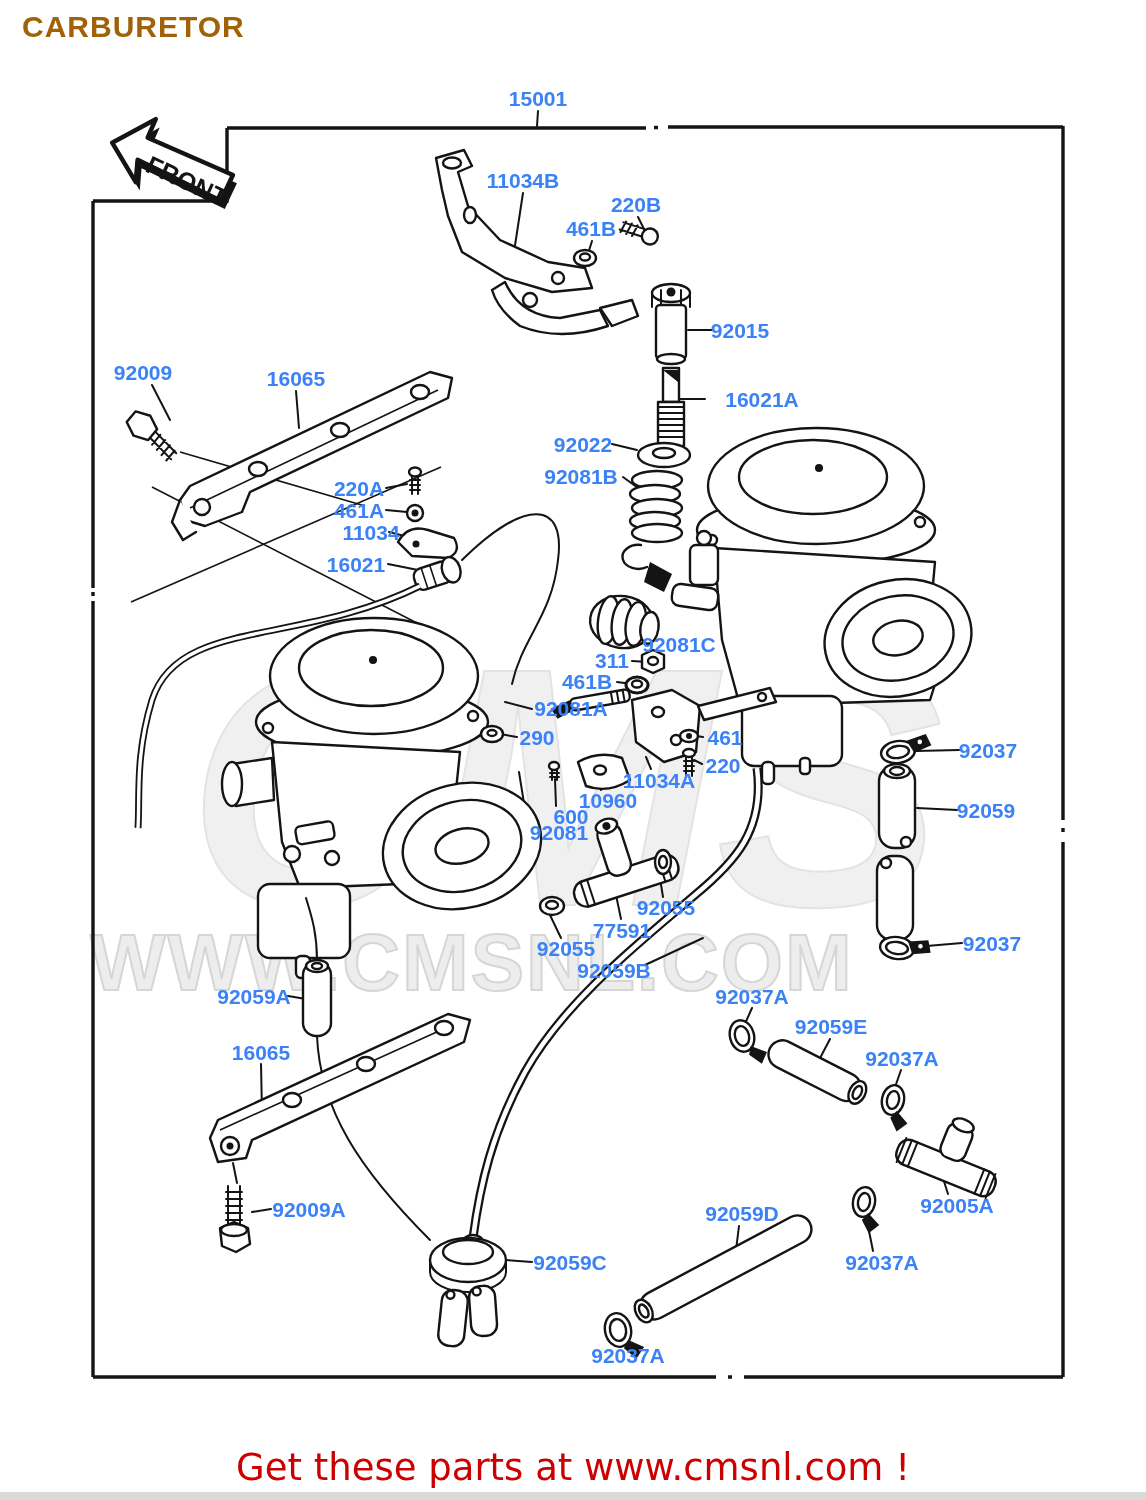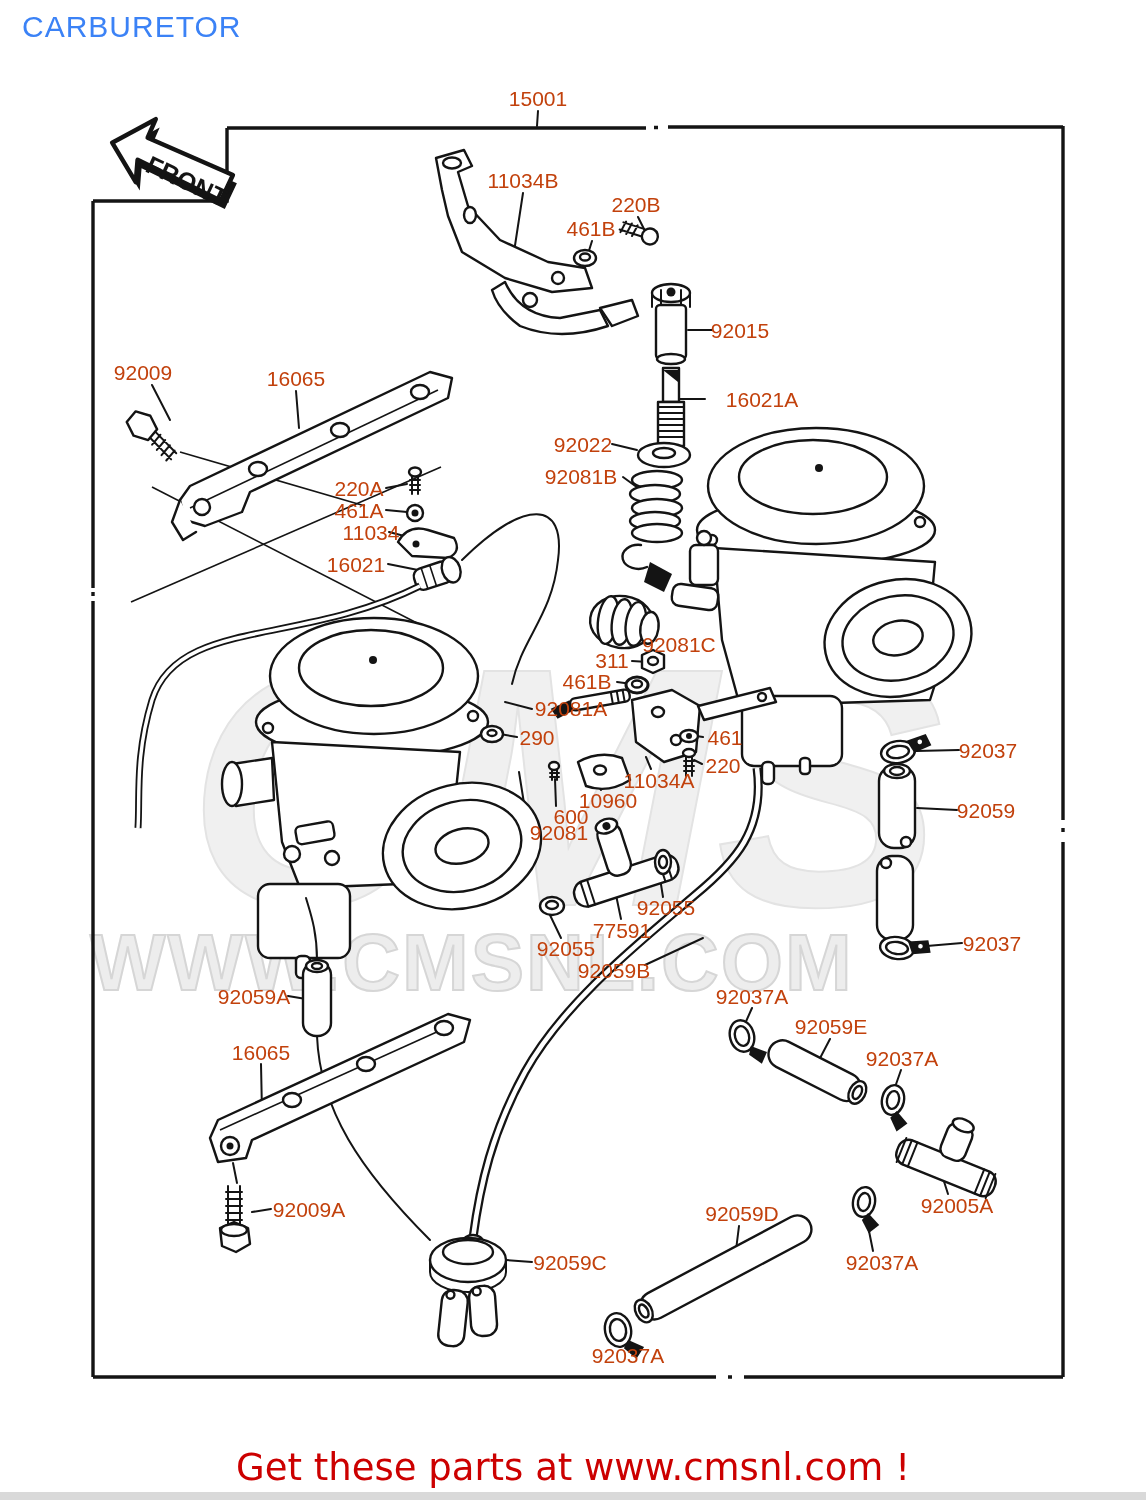--- a/index.html
+++ b/index.html
@@ -1,26 +1,26 @@
 <!DOCTYPE html>
 <html><head>
 <meta charset="utf-8">
 <style>
   html,body{margin:0;padding:0;background:#fff;}
   body{width:1146px;height:1500px;position:relative;overflow:hidden;
        font-family:"Liberation Sans",sans-serif;}
   #stage{position:absolute;left:0;top:0;width:1146px;height:1500px;}
   #page-title{position:absolute;left:22px;top:10px;font-size:30px;letter-spacing:1px;
-       color:#3b82f6;font-weight:400;}
+       color:#a16207;font-weight:700;}
   #diagram{position:absolute;left:0;top:0;width:1146px;height:1500px;}
   #artwork{position:absolute;left:0;top:0;}
   #labels-layer{position:absolute;left:0;top:0;width:100%;height:100%;pointer-events:none;}
   .part-label{position:absolute;transform:translate(-50%,-50%);
-       font-family:"Liberation Sans",sans-serif;font-weight:400;font-size:21px;
-       color:#c2410c;white-space:nowrap;}
+       font-family:"Liberation Sans",sans-serif;font-weight:700;font-size:21px;
+       color:#3b82f6;white-space:nowrap;}
   #footer-text{position:absolute;left:50%;top:1446px;transform:translateX(-50%);
        font-family:"DejaVu Sans",sans-serif;font-size:37px;color:#cc0000;white-space:nowrap;}
   #bottom-bar{position:absolute;left:0;top:1492px;width:100%;height:8px;background:#d9d9d9;}
   
   .art{fill:#ffffff;stroke:#141414;stroke-width:2.4;stroke-linejoin:round;stroke-linecap:round;}
   .ln{fill:none;stroke:#141414;stroke-width:2;stroke-linecap:round;}
   .thin{fill:none;stroke:#141414;stroke-width:1.6;}
   .bold{fill:none;stroke:#141414;stroke-width:3.4;}
   .dark{fill:#141414;stroke:none;}
   .wm{font-family:"Liberation Sans",sans-serif;}

